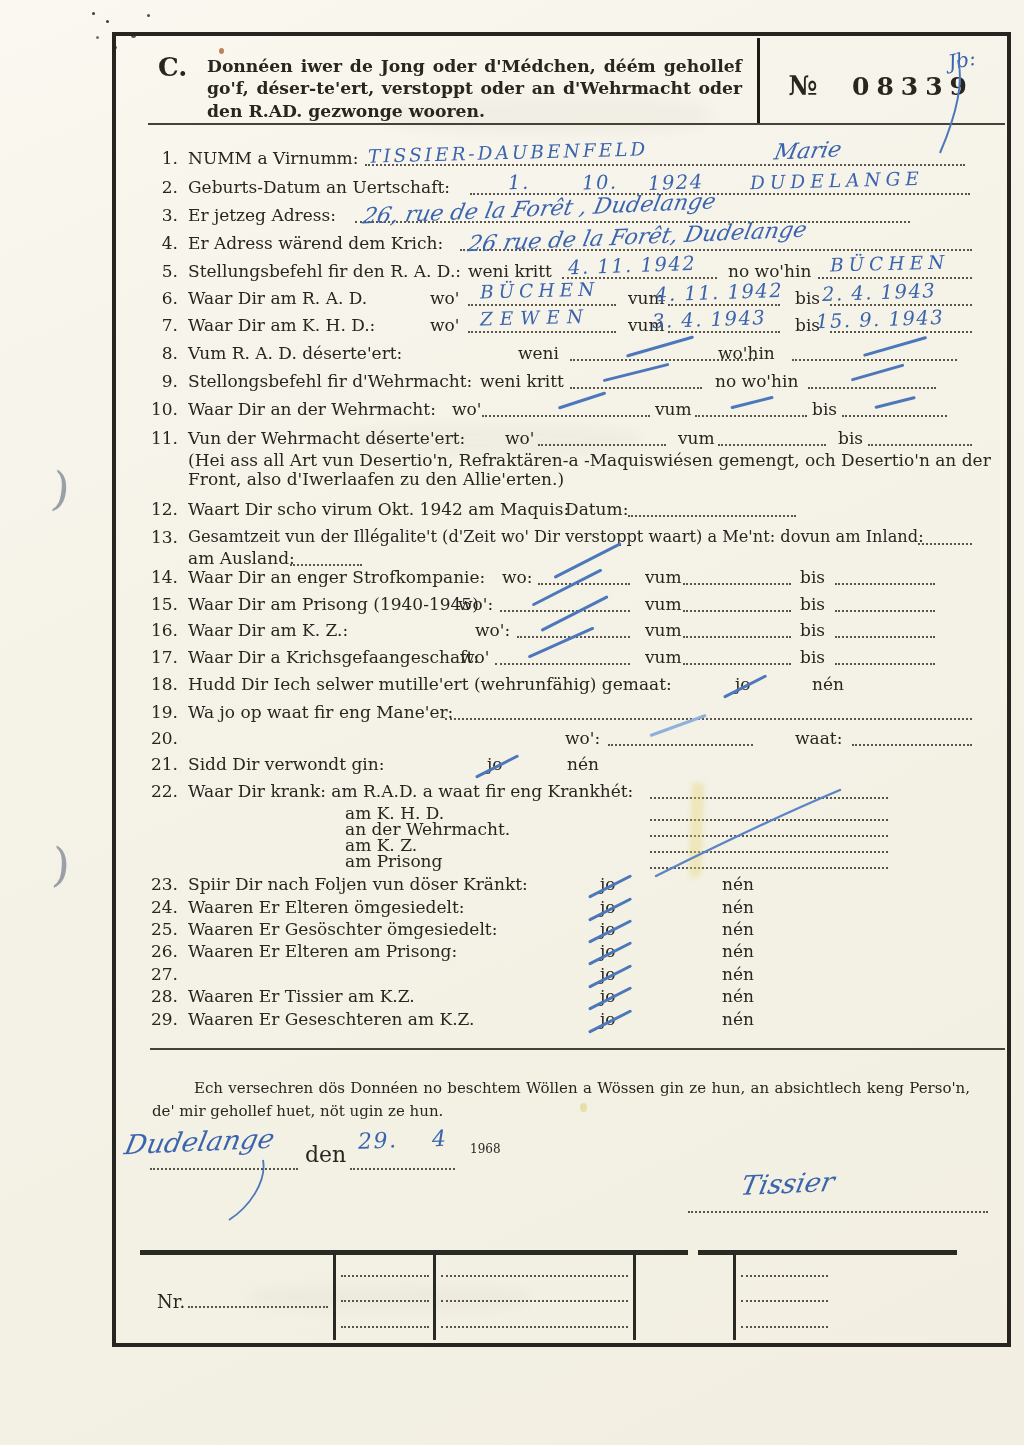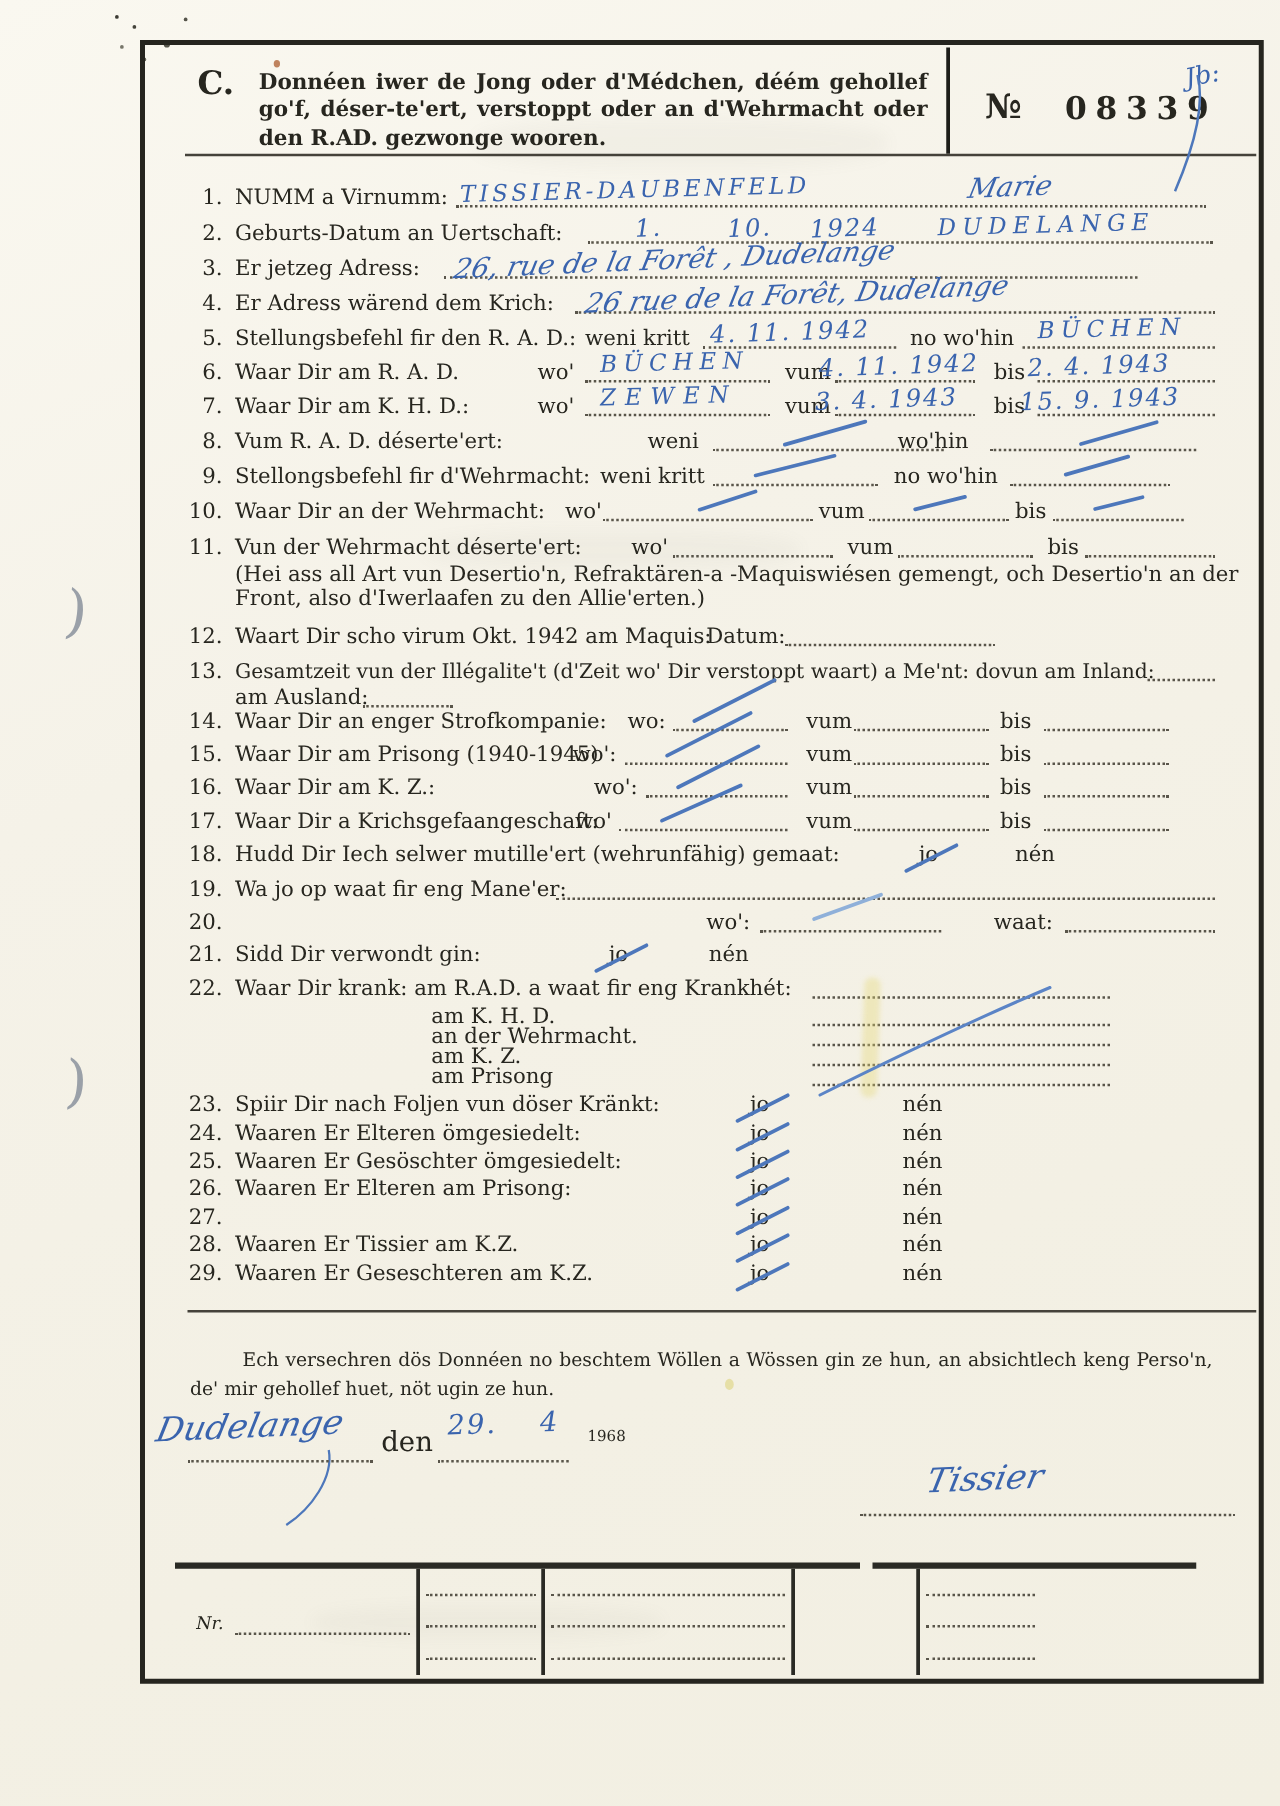--- a/index.html
+++ b/index.html
@@ -383,21 +383,21 @@
 
 <span class="dots abs" style="left:688px;top:1195px;width:300px;"></span>
 <span class="hw scriptt" style="left:742px;top:1168px;font-size:27px;">Tissier</span>
 
 <div class="tline" style="left:140px;top:1250px;width:548px;height:5px;"></div>
 <div class="tline" style="left:698px;top:1250px;width:259px;height:5px;"></div>
 <div class="tline" style="left:333px;top:1255px;width:3px;height:85px;"></div>
 <div class="tline" style="left:433px;top:1255px;width:3px;height:85px;"></div>
 <div class="tline" style="left:633px;top:1255px;width:3px;height:85px;"></div>
 <div class="tline" style="left:733px;top:1255px;width:3px;height:85px;"></div>
-<span class="abs" style="left:157px;top:1291px;font-size:14px;font-style:italic;">Nr.</span>
+<span class="abs" style="left:157px;top:1291px;font-size:18px;">Nr.</span>
 <span class="tdot" style="left:188px;top:1306px;width:140px;"></span>
 <span class="tdot" style="left:341px;top:1275px;width:88px;"></span>
 <span class="tdot" style="left:341px;top:1300px;width:88px;"></span>
 <span class="tdot" style="left:341px;top:1326px;width:88px;"></span>
 <span class="tdot" style="left:441px;top:1275px;width:187px;"></span>
 <span class="tdot" style="left:441px;top:1300px;width:187px;"></span>
 <span class="tdot" style="left:441px;top:1326px;width:187px;"></span>
 <span class="tdot" style="left:741px;top:1275px;width:87px;"></span>
 <span class="tdot" style="left:741px;top:1300px;width:87px;"></span>
 <span class="tdot" style="left:741px;top:1326px;width:87px;"></span>

